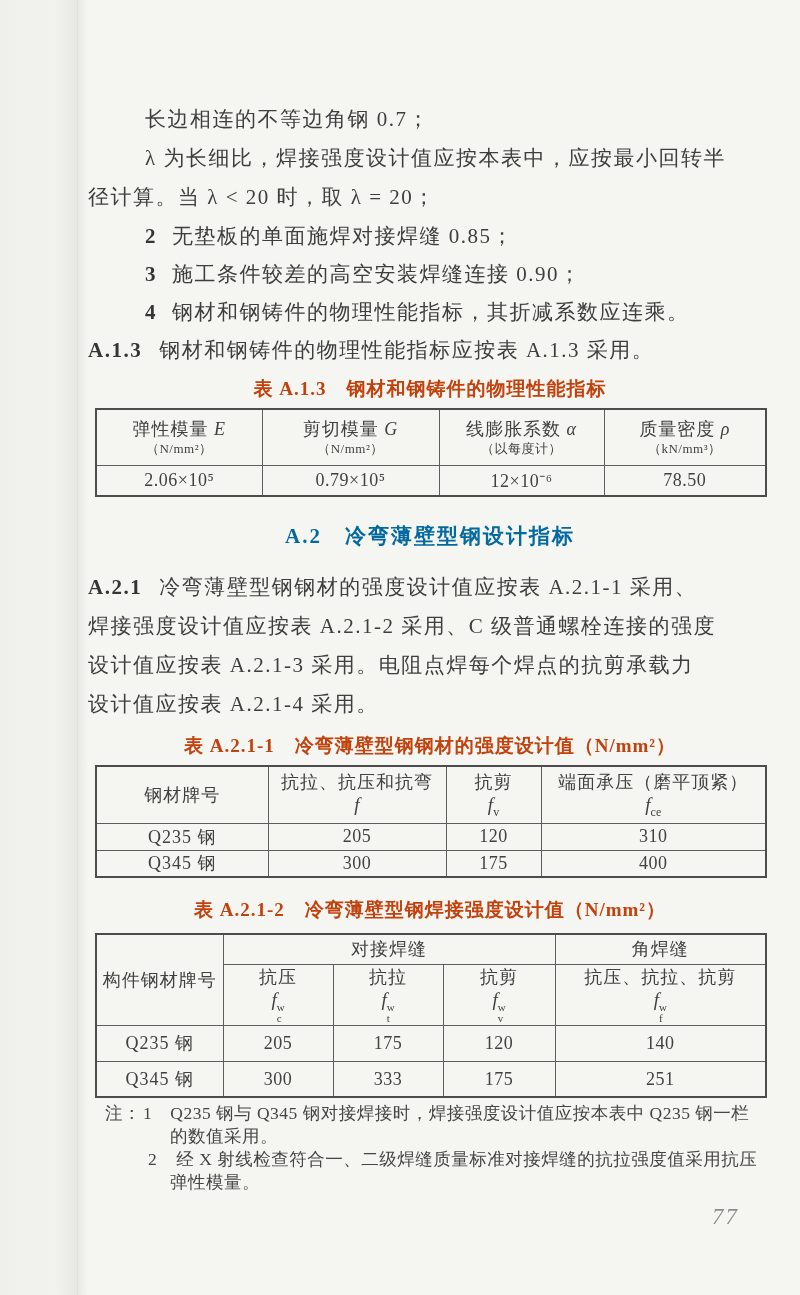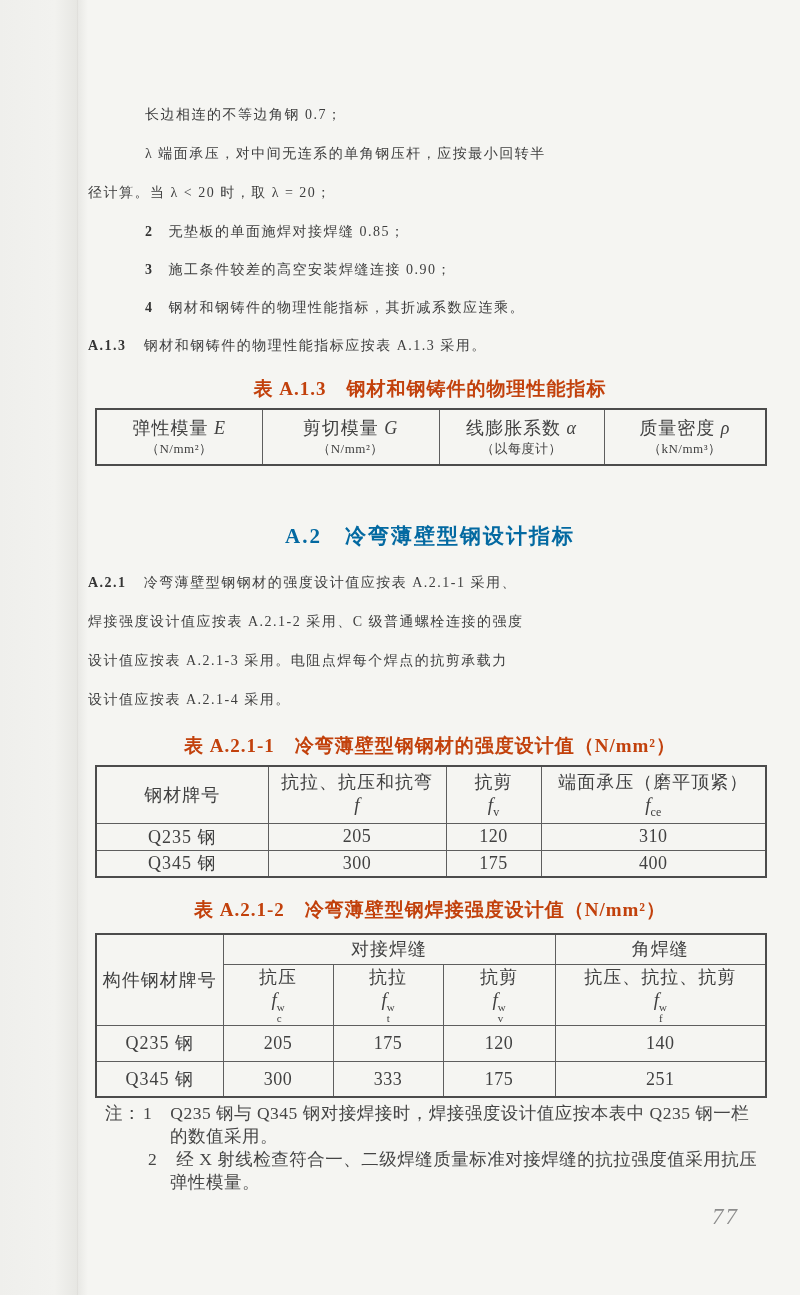--- a/index.html
+++ b/index.html
@@ -11,21 +11,21 @@
   }
   .scan-left{
     position:absolute;left:0;top:0;width:78px;height:1295px;
     background:linear-gradient(to right,#efefec 0%,#f2f2ef 70%,#e7e7e3 98%,#dddcd8 100%);
   }
   .scan-line{
     position:absolute;left:78px;top:0;width:10px;height:1295px;
     background:linear-gradient(to right,rgba(120,120,115,0.10),rgba(0,0,0,0));
   }
   .abs{position:absolute;white-space:nowrap;}
-  .txt{font-size:14px;letter-spacing:1.5px;line-height:1.3;}
+  .txt{font-size:21px;letter-spacing:1.5px;line-height:1.3;}
   .num{font-weight:bold;color:#353535;}
   .gap{margin-left:15px;}
   .gap2{margin-left:17px;text-align:center;}
   .center{text-align:center;}
   .ttl{font-size:19px;font-weight:bold;letter-spacing:1px;color:#c2410c;}
   .h2ttl{font-size:21px;font-weight:bold;letter-spacing:2px;color:#0369a1;}
   table.tbl{
     border-collapse:collapse;table-layout:fixed;
     border:2px solid #4c4c4c;
     font-family:"Liberation Serif", serif;
@@ -51,21 +51,21 @@
     font-family:"Liberation Serif", serif;
   }
 </style>
 </head>
 <body>
 
 <div class="scan-left"></div>
 <div class="scan-line"></div>
 
 <div class="abs txt" style="left:145px;top:106px;">长边相连的不等边角钢 0.7；</div>
-<div class="abs txt" style="left:145px;top:145px;">λ 端面承压，对中间无连系的单角钢压杆，应按最小回转半</div>
+<div class="abs txt" style="left:145px;top:145px;">λ 为长细比，焊接强度设计值应按本表中，应按最小回转半</div>
 <div class="abs txt" style="left:88px;top:184px;">径计算。当 λ &lt; 20 时，取 λ = 20；</div>
 
 <div class="abs txt" style="left:145px;top:223px;">
   <span class="num">2</span><span class="gap">无垫板的单面施焊对接焊缝 0.85；</span>
 </div>
 <div class="abs txt" style="left:145px;top:261px;">
   <span class="num">3</span><span class="gap">施工条件较差的高空安装焊缝连接 0.90；</span>
 </div>
 <div class="abs txt" style="left:145px;top:299px;">
   <span class="num">4</span><span class="gap">钢材和钢铸件的物理性能指标，其折减系数应连乘。</span>
@@ -93,20 +93,26 @@
       <div class="uline">（N/mm²）</div>
     </th>
     <th>
       <div class="hline"><span>线膨胀系数 </span><i>α</i></div>
       <div class="uline">（以每度计）</div>
     </th>
     <th>
       <div class="hline"><span>质量密度 </span><i>ρ</i></div>
       <div class="uline">（kN/mm³）</div>
     </th>
+  </tr>
+  <tr style="height:31px;">
+    <td class="val">2.06×10⁵</td>
+    <td class="val">0.79×10⁵</td>
+    <td class="val">12×10⁻⁶</td>
+    <td class="val">78.50</td>
   </tr>
 </tbody>
   </table>
 
 <div class="abs h2ttl center" style="left:95px;top:522px;width:670px;">A.2　冷弯薄壁型钢设计指标</div>
 
 <div class="abs txt" style="left:88px;top:574px;">
   <span class="num">A.2.1</span><span class="gap2">冷弯薄壁型钢钢材的强度设计值应按表 A.2.1-1 采用、</span>
 </div>
 <div class="abs txt" style="left:88px;top:613px;">焊接强度设计值应按表 A.2.1-2 采用、C 级普通螺栓连接的强度</div>

